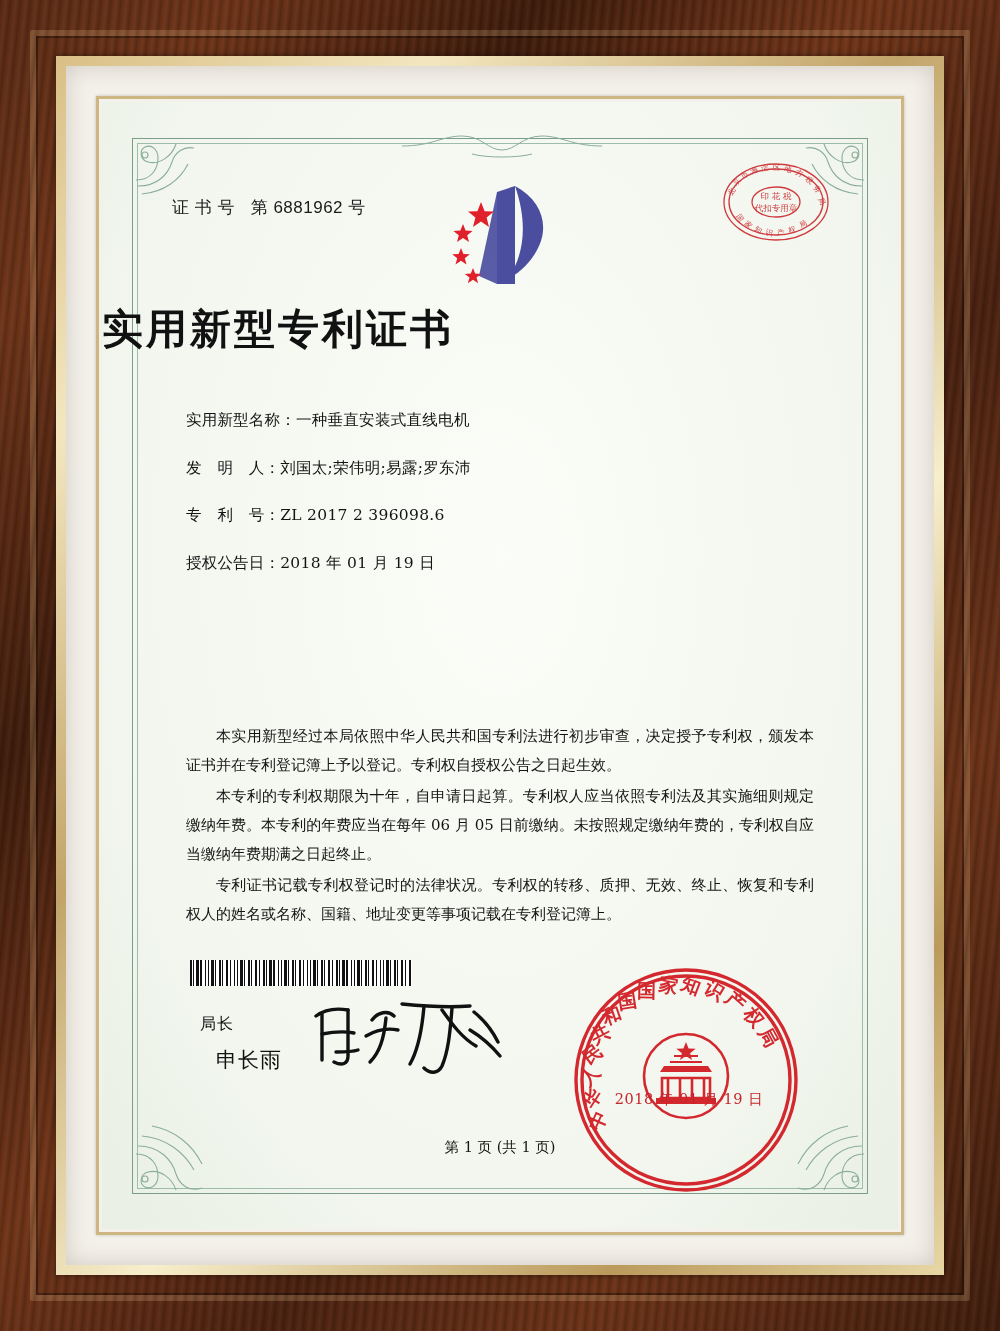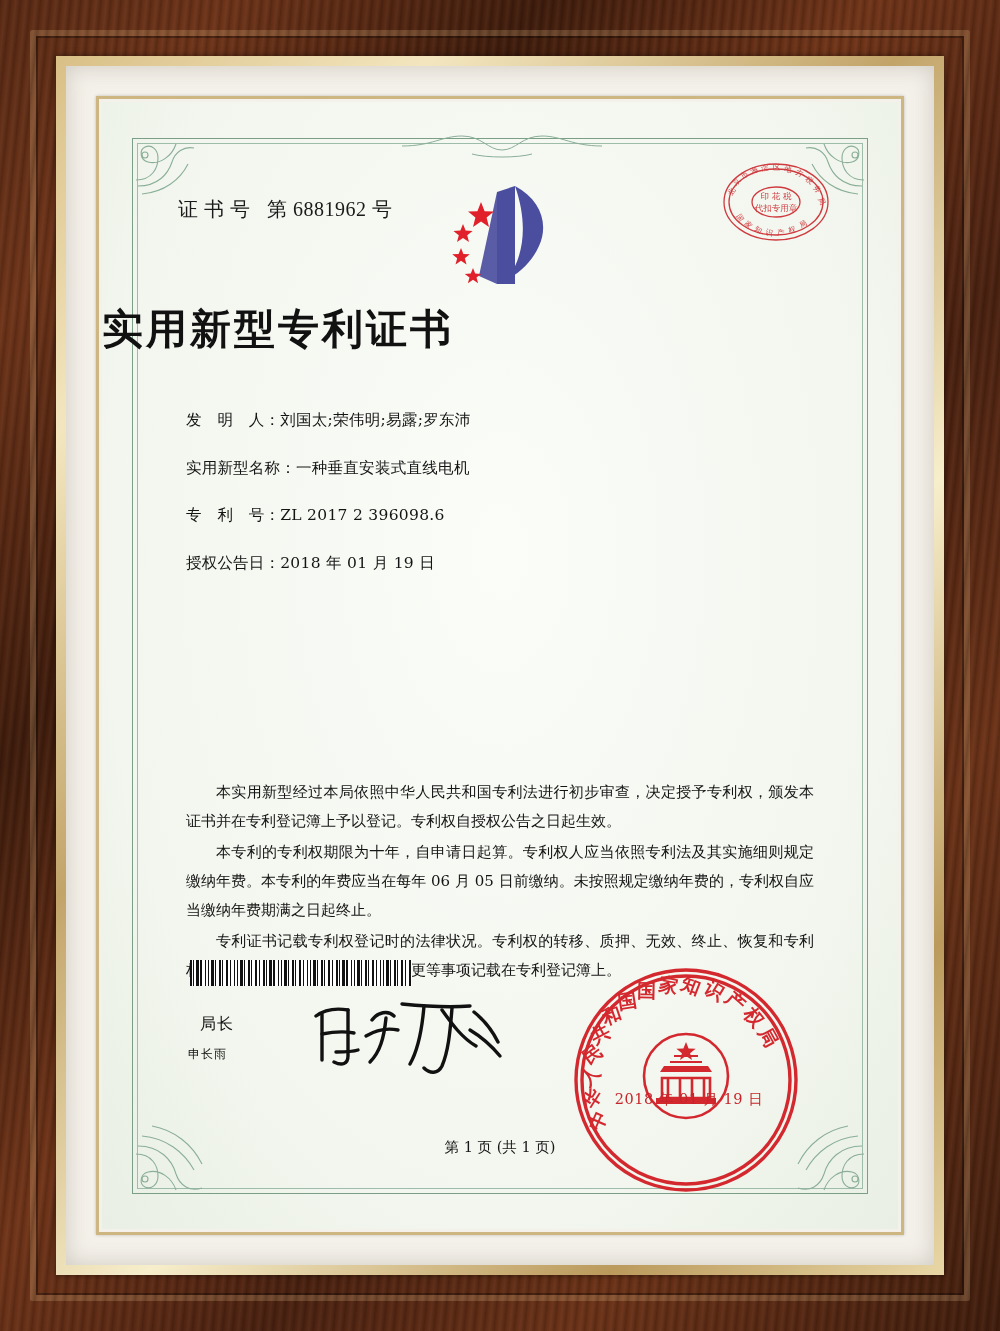--- a/index.html
+++ b/index.html
@@ -103,25 +103,25 @@
   .content {
     position: absolute;
     left: 0; top: 0;
     width: 796px; height: 1127px;
     z-index: 5;
   }
 
   
   .cert-no {
     position: absolute;
-    left: 76px; top: 94px;
-    font-size: 20px;
+    left: 70px; top: 94px;
+    font-size: 17px;
     letter-spacing: 0.5px;
     color: #1a1a1a;
-    font-family: Liberation Serif, serif;
+    font-family: Liberation Sans, sans-serif;
     white-space: nowrap;
   }
 
   
   .logo {
     position: absolute;
     left: 317px; top: 78px;
     width: 160px; height: 120px;
   }
 
@@ -157,21 +157,21 @@
   }
   .field-value {
     display: inline;
     letter-spacing: 0.3px;
   }
 
   
   .paras {
     position: absolute;
     left: 84px;
-    top: 676px;
+    top: 620px;
     width: 628px;
     font-size: 15px;
     line-height: 29px;
     color: #141414;
     font-family: "DejaVu Serif", serif;
   }
   .para { text-indent: 2em; margin: 0 0 2px 0; text-align: justify; }
 
   
   .barcode {
@@ -190,22 +190,22 @@
   .sig-label {
     position: absolute;
     left: 98px; top: 912px;
     font-size: 16px;
     color: #111;
     letter-spacing: 1px;
     font-family: "DejaVu Serif", serif;
   }
   .sig-name {
     position: absolute;
-    left: 86px; top: 944px;
-    font-size: 12px;
+    left: 114px; top: 944px;
+    font-size: 21px;
     color: #111;
     letter-spacing: 1px;
     font-family: "DejaVu Serif", serif;
   }
   .sig-script {
     position: absolute;
     left: 200px; top: 888px;
     width: 220px; height: 90px;
   }
 
@@ -313,24 +313,24 @@
         <polygon points="44,44 46.6,50.6 53.6,50.9 48.2,55.2 50,62 44,57.9 38,62 39.8,55.2 34.4,50.9 41.4,50.6"></polygon>
         <polygon points="42,68 44.4,74 50.8,74.3 45.8,78.2 47.5,84.4 42,80.7 36.5,84.4 38.2,78.2 33.2,74.3 39.6,74"></polygon>
         <polygon points="54,88 56.2,93.6 62.2,93.9 57.5,97.5 59.1,103.3 54,99.8 48.9,103.3 50.5,97.5 45.8,93.9 51.8,93.6"></polygon>
       </g>
     </svg>
 
     <div class="title">实用新型专利证书</div>
 
     <div class="fields">
       <div class="field-row">
-        <span class="field-label">发　明　人：</span><span class="field-value">刘国太;荣伟明;易露;罗东沛</span>
+        <span class="field-label">实用新型名称：</span><span class="field-value">一种垂直安装式直线电机</span>
       </div>
       <div class="field-row">
-        <span class="field-label">实用新型名称：</span><span class="field-value">一种垂直安装式直线电机</span>
+        <span class="field-label">发　明　人：</span><span class="field-value">刘国太;荣伟明;易露;罗东沛</span>
       </div>
       <div class="field-row">
         <span class="field-label">专　利　号：</span><span class="field-value">ZL 2017 2 396098.6</span>
       </div>
       <div class="field-row">
         <span class="field-label">授权公告日：</span><span class="field-value">2018 年 01 月 19 日</span>
       </div>
     </div>
 
     <div class="paras">

